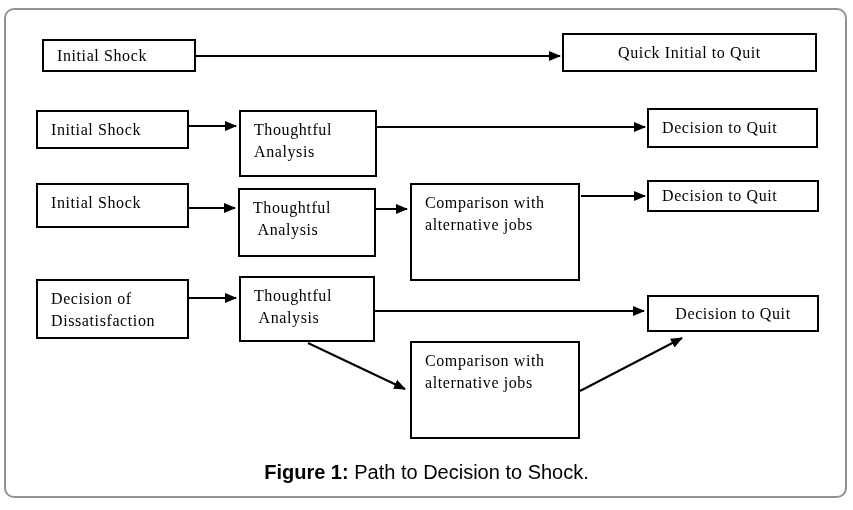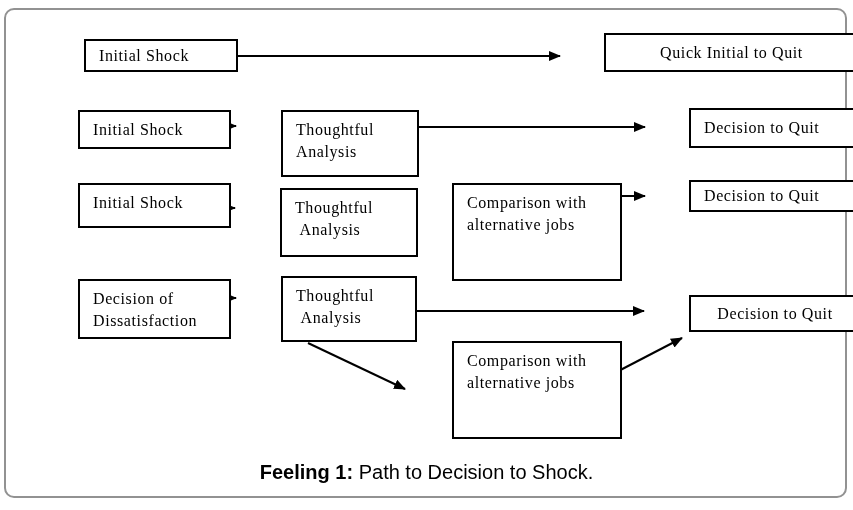--- a/index.html
+++ b/index.html
@@ -23,21 +23,20 @@
   }
   .node {
     position: absolute;
     box-sizing: border-box;
     background: #ffffff;
     border: 2px solid #000000;
     font-size: 16px;
     line-height: 22px;
     letter-spacing: 0.6px;
     white-space: pre-wrap;
-    margin-left: 42px;
   }
   
   .tl { padding: 7px 4px 0 13px; }
   
   .ml { display: flex; align-items: center; padding-left: 13px; }
   
   .cc { display: flex; align-items: center; justify-content: center; text-align: center; }
   svg.arrows { position: absolute; left: 0; top: 0; pointer-events: none; }
   svg.arrows line { stroke: #000000; stroke-width: 2; }
   .caption {
@@ -93,16 +92,16 @@
 
   <div class="node tl" style="left:36px;  top:279px; width:153px; height:60px;">Decision of
 Dissatisfaction</div>
   <div class="node tl" style="left:239px; top:276px; width:136px; height:66px;">Thoughtful
  Analysis</div>
   <div class="node tl" style="left:410px; top:341px; width:170px; height:98px;">Comparison with
 alternative jobs</div>
   <div class="node cc" style="left:647px; top:295px; width:172px; height:37px;">Decision to Quit</div>
 
   <div class="caption">
-    <span class="cap-bold">Feeling 1:</span><span> Path to Decision to Shock.</span>
+    <span class="cap-bold">Figure 1:</span><span> Path to Decision to Shock.</span>
   </div>
 
 </div>
 
 </body></html>

